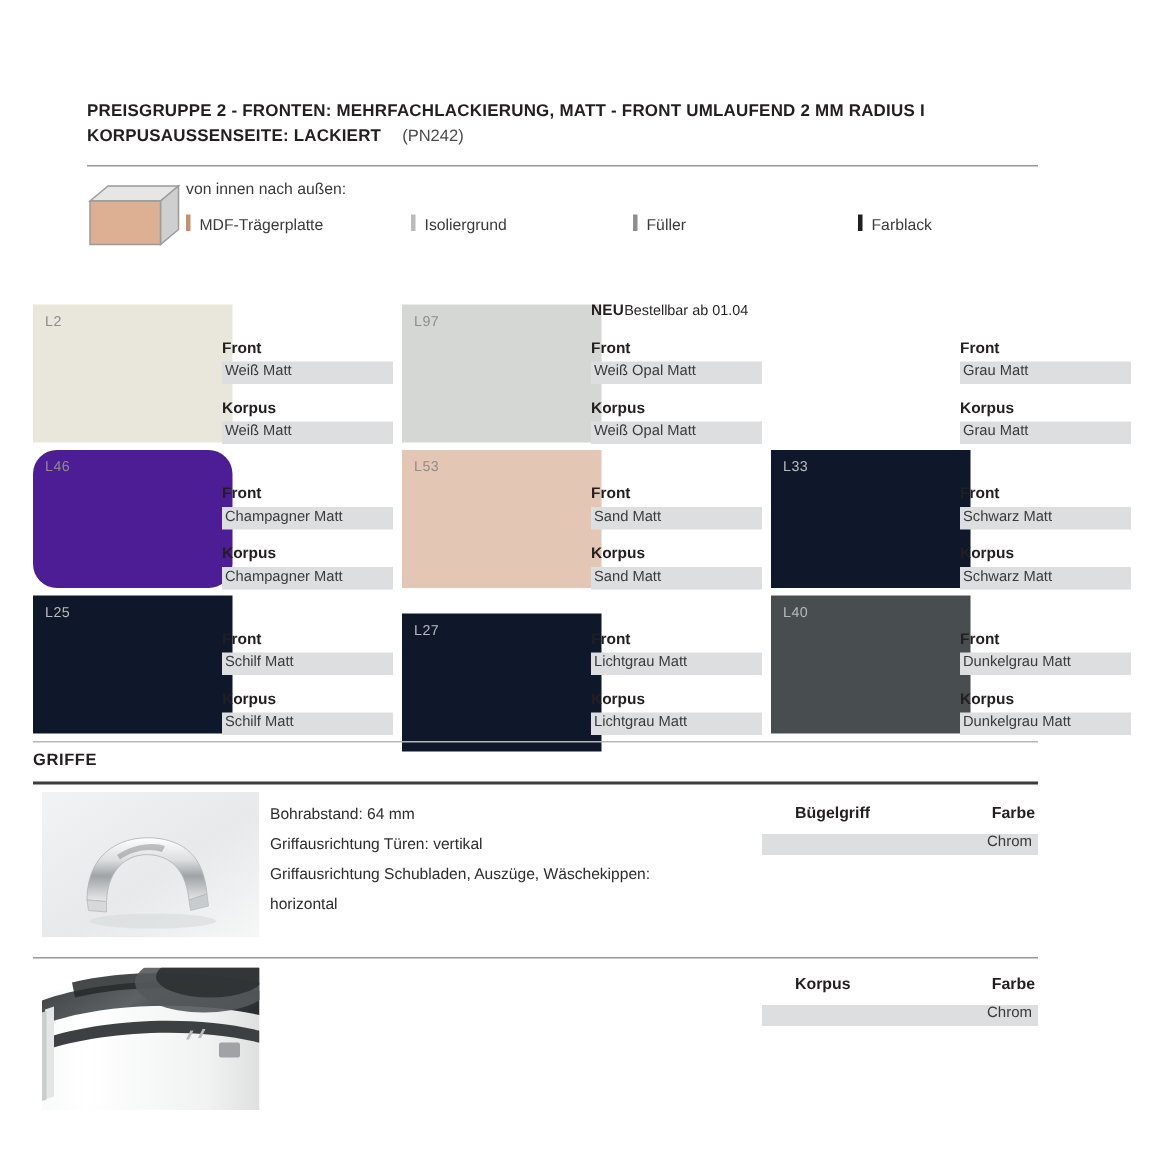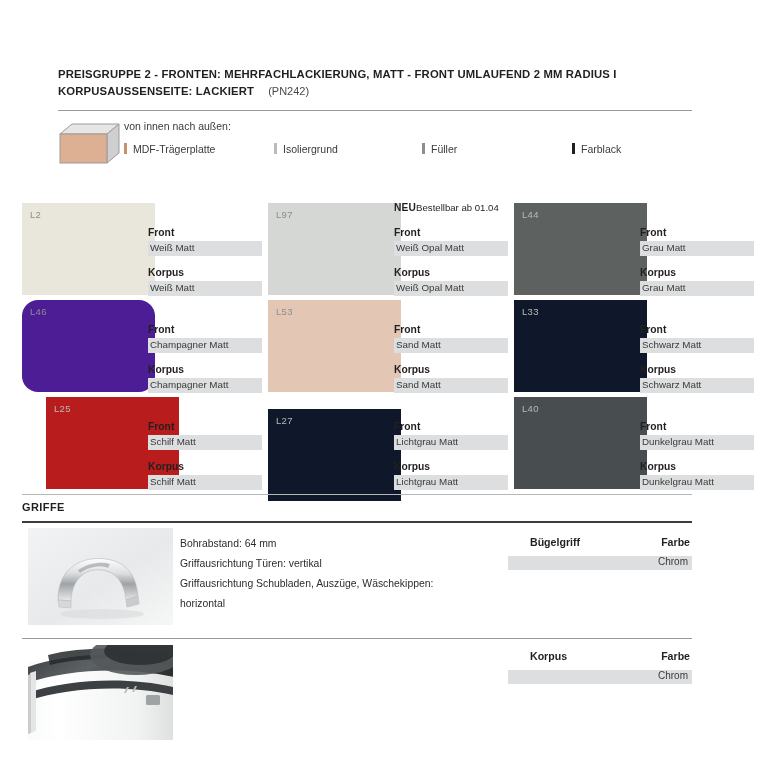--- a/index.html
+++ b/index.html
@@ -132,23 +132,20 @@
           <div class="sw" style="background:#d4d7d4;">
             <span class="sw-code onlight">L97</span>
           </div>
           <div class="neu"><b>NEU</b><span>Bestellbar ab 01.04</span></div>
           <div class="lbl lbl-front">Front</div>
           <div class="val val-front">Weiß Opal Matt</div>
           <div class="lbl lbl-korpus">Korpus</div>
           <div class="val val-korpus">Weiß Opal Matt</div>
         </div>
         <div class="cell c2">
-          <div class="sw" style="background:#5d6160;">
-            <span class="sw-code ondark">L44</span>
-          </div>
           <div class="lbl lbl-front">Front</div>
           <div class="val val-front">Grau Matt</div>
           <div class="lbl lbl-korpus">Korpus</div>
           <div class="val val-korpus">Grau Matt</div>
         </div>
       </div>
       <div class="grow">
         <div class="cell c0">
           <div class="sw" style="background:#4c1d95;border-radius:16px;">
             <span class="sw-code onlight">L46</span>
@@ -172,21 +169,21 @@
             <span class="sw-code ondark">L33</span>
           </div>
           <div class="lbl lbl-front">Front</div>
           <div class="val val-front">Schwarz Matt</div>
           <div class="lbl lbl-korpus">Korpus</div>
           <div class="val val-korpus">Schwarz Matt</div>
         </div>
       </div>
       <div class="grow">
         <div class="cell c0">
-          <div class="sw" style="background:#b91c1c;margin-left:24px;">
+          <div class="sw" style="background:#0f172a;">
             <span class="sw-code ondark">L25</span>
           </div>
           <div class="lbl lbl-front">Front</div>
           <div class="val val-front">Schilf Matt</div>
           <div class="lbl lbl-korpus">Korpus</div>
           <div class="val val-korpus">Schilf Matt</div>
         </div>
         <div class="cell c1">
           <div class="sw" style="background:#0f172a;margin-top:12px;">
             <span class="sw-code ondark">L27</span>

